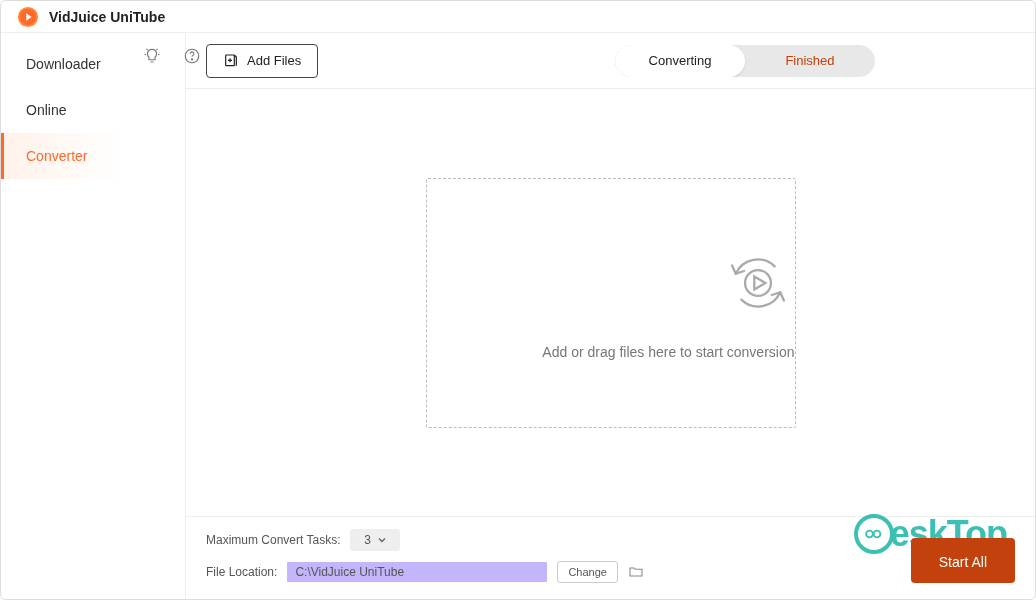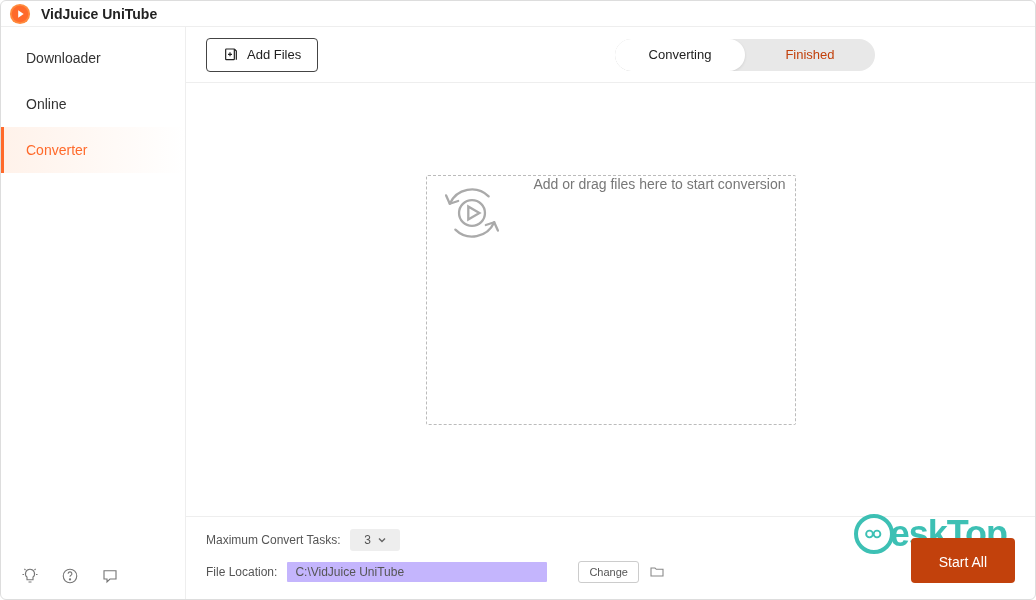--- a/index.html
+++ b/index.html
@@ -1,41 +1,41 @@
 <!DOCTYPE html>
 <html><head>
 <meta charset="utf-8">
 <style>
 * { box-sizing: border-box; margin: 0; padding: 0; font-family: -apple-system, BlinkMacSystemFont, "Segoe UI", Arial, sans-serif; }
 body { width: 1036px; height: 600px; background: #fff; border: 1px solid #ddd; border-radius: 6px; overflow: hidden; display: flex; flex-direction: column; }
-.titlebar { height: 26px; display: flex; align-items: center; padding: 0 8px; border-bottom: 1px solid #eee; }
+.titlebar { height: 32px; display: flex; align-items: center; padding: 0 16px; border-bottom: 1px solid #eee; }
 .logo { width: 22px; height: 22px; margin-right: 10px; }
 .title-text { font-size: 14px; font-weight: 600; color: #222; }
 .body { flex: 1; display: flex; min-height: 0; }
-.sidebar { width: 185px; display: flex; flex-direction: column; border-right: 1px solid #eee; }
+.sidebar { width: 185px; display: flex; border-right: 1px solid #eee; }
 .nav { flex: 1; padding-top: 8px; }
 .nav-item { height: 46px; display: flex; align-items: center; padding: 0 22px; font-size: 14px; color: #333; cursor: pointer; border-left: 3px solid transparent; }
 .nav-item.active { background: linear-gradient(90deg, #fff2ea 0%, #fff 100%); color: #ff6a2b; border-left: 3px solid #ff6a2b; font-weight: 500; }
 .sidebar-footer { display: flex; gap: 22px; padding: 14px 20px; color: #777; }
 .sidebar-footer svg { cursor: pointer; }
 .main { flex: 1; display: flex; flex-direction: column; min-height: 0; }
 .toolbar { height: 56px; display: flex; align-items: center; padding: 0 20px; gap: 20px; border-bottom: 1px solid #eee; }
 .add-btn { height: 34px; padding: 0 16px; display: flex; align-items: center; gap: 8px; border: 1px solid #444; border-radius: 4px; background: #fff; font-size: 13px; color: #222; cursor: pointer; font-weight: 500; justify-content: space-between; }
 .toolbar-spacer { flex: 1; }
 .seg { display: flex; background: #e8e8e8; border-radius: 18px; height: 32px; overflow: hidden; margin-right: 140px; }
 .seg-item { width: 130px; display: flex; align-items: center; justify-content: center; font-size: 13px; color: #c2410c; cursor: pointer; }
 .seg-item.active { background: #fff; color: #222; border-radius: 18px; box-shadow: 0 1px 3px rgba(0,0,0,0.1); font-weight: 500; }
 .content { flex: 1; display: flex; align-items: center; justify-content: center; }
-.dropzone { width: 370px; height: 250px; border: 1px dashed #bbb; border-radius: 2px; display: flex; flex-direction: row; align-items: flex-start; justify-content: center; gap: 24px; }
+.dropzone { width: 370px; height: 250px; border: 1px dashed #bbb; border-radius: 2px; display: flex; flex-direction: column; align-items: flex-end; justify-content: center; gap: 24px; }
 .dz-text { font-size: 14px; color: #777; }
 .bottombar { border-top: 1px solid #eee; padding: 12px 20px 16px; display: flex; flex-direction: column; gap: 10px; position: relative; }
 .row { display: flex; align-items: center; gap: 10px; font-size: 12px; color: #555; }
 .select-box { width: 50px; height: 22px; background: #eee; border-radius: 3px; display: flex; align-items: center; justify-content: center; gap: 6px; cursor: pointer; }
 .path-box { width: 260px; height: 20px; background: #c4b5fd; border-radius: 1px; display: flex; align-items: center; padding: 0 8px; color: #555; }
-.change-btn { height: 22px; padding: 0 10px; border: 1px solid #ccc; background: #fff; border-radius: 3px; font-size: 11px; color: #555; cursor: pointer; margin-left: 21px; }
+.change-btn { height: 22px; padding: 0 10px; border: 1px solid #ccc; background: #fff; border-radius: 3px; font-size: 11px; color: #555; cursor: pointer; }
 .folder-ico { color: #888; cursor: pointer; }
 .start-btn { position: absolute; right: 20px; bottom: 16px; height: 45px; padding: 16px 28px; background: #c2410c; color: #fff; border: none; border-radius: 4px; font-size: 14px; cursor: pointer; font-weight: 500; }
 .watermark { position: absolute; right: 28px; bottom: 44px; display: flex; align-items: center; gap: 2px; pointer-events: none; opacity: 0.85; }
 .wm-circle { width: 40px; height: 40px; border: 4px solid #1cb6a8; border-radius: 50%; display: flex; align-items: center; justify-content: center; margin-right: -6px; background: #fff; position: relative; z-index: 1; }
 .wm-inner { width: 18px; height: 12px; }
 .wm-text { font-size: 36px; font-weight: 700; color: #1cb6a8; letter-spacing: -1px; }
 </style>
 </head>
 <body>
 

